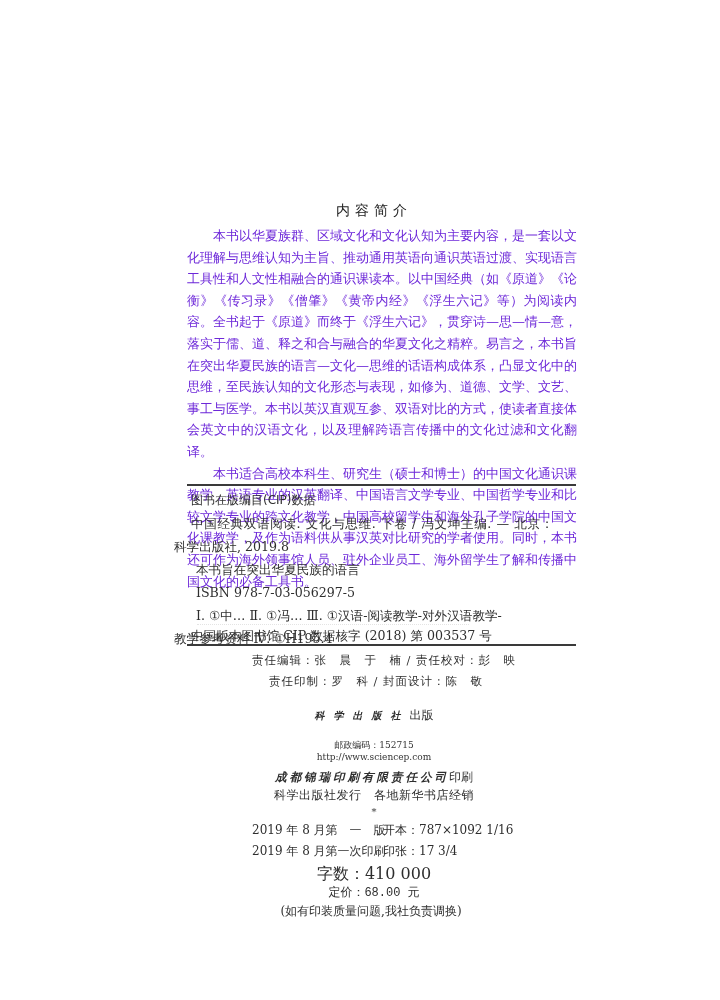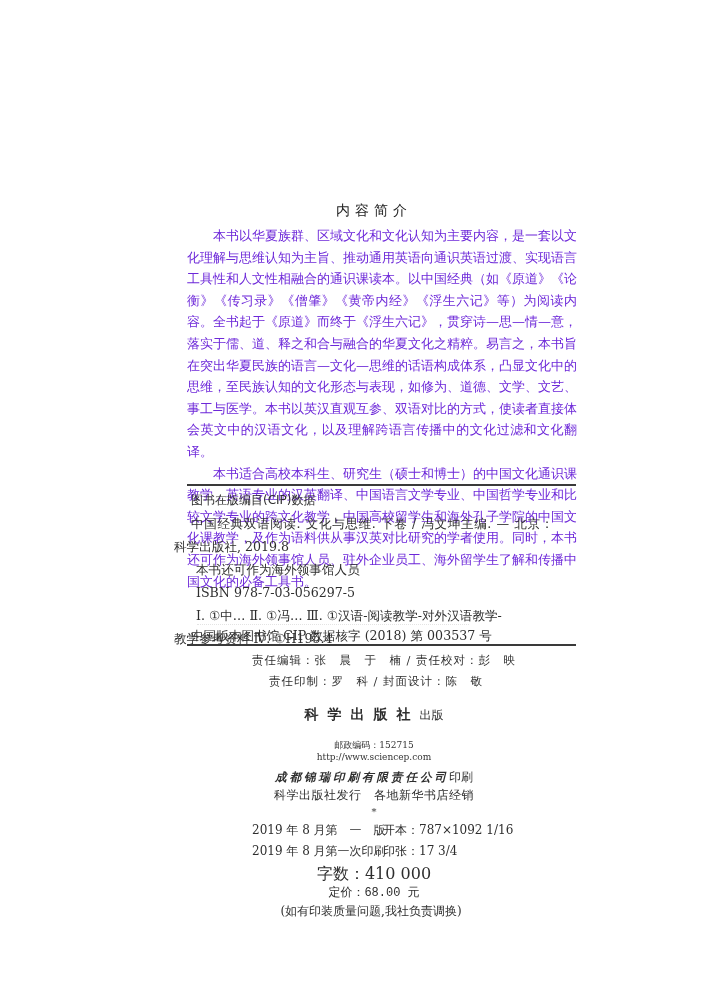--- a/index.html
+++ b/index.html
@@ -12,21 +12,21 @@
   .body-block { position: absolute; left: 173px; width: 390px; top: 201px;
                 font-size: 13px; line-height: 21.6px; text-align: justify; color: #6d28d9; }
   .body-block p { margin: 0; text-indent: 2em; }
   .rule-thick { position: absolute; left: 173px; width: 389px; height: 2px; background: #3a3a3a; }
   .rule-faint { position: absolute; left: 183px; width: 272px; height: 0; border-top: 1px dotted #e4e4e4; }
   .cip { position: absolute; left: 173px; width: 390px; font-size: 12.6px; color: #2e2e2e; }
   .cip .line { position: absolute; white-space: nowrap; }
   .cip .head { font-family: "DejaVu Sans", "Liberation Sans", sans-serif; font-weight: normal; font-size: 12px; }
   .center-line { position: absolute; left: 0; width: 720px; text-align: center; white-space: nowrap; color: #2e2e2e; }
   .credits { font-size: 11.5px; letter-spacing: 1px; padding-left: 10px; }
-  .publisher-logo { font-family: "DejaVu Serif", serif; font-weight: bold; font-size: 14px; letter-spacing: 9px; }
+  .publisher-logo { font-family: "DejaVu Serif", serif; font-weight: bold; font-style: italic; font-size: 10px; letter-spacing: 9px; }
   .small { font-size: 9px; color: #333; }
   .printer-logo { font-weight: bold; font-style: italic; font-size: 11.5px; letter-spacing: 3px; }
   .pub-info { font-size: 12px; }
   .detail { position: absolute; font-size: 12px; white-space: nowrap; color: #2e2e2e; }
   .sans { font-family: Liberation Mono, monospace; }
 </style>
 </head>
 <body>
 
 <div class="page">
@@ -37,21 +37,21 @@
     <p>本书以华夏族群、区域文化和文化认知为主要内容，是一套以文化理解与思维认知为主旨、推动通用英语向通识英语过渡、实现语言工具性和人文性相融合的通识课读本。以中国经典（如《原道》《论衡》《传习录》《僧肇》《黄帝内经》《浮生六记》等）为阅读内容。全书起于《原道》而终于《浮生六记》，贯穿诗—思—情—意，落实于儒、道、释之和合与融合的华夏文化之精粹。易言之，本书旨在突出华夏民族的语言—文化—思维的话语构成体系，凸显文化中的思维，至民族认知的文化形态与表现，如修为、道德、文学、文艺、事工与医学。本书以英汉直观互参、双语对比的方式，使读者直接体会英文中的汉语文化，以及理解跨语言传播中的文化过滤和文化翻译。</p>
     <p>本书适合高校本科生、研究生（硕士和博士）的中国文化通识课教学，英语专业的汉英翻译、中国语言文学专业、中国哲学专业和比较文学专业的跨文化教学，中国高校留学生和海外孔子学院的中国文化课教学，及作为语料供从事汉英对比研究的学者使用。同时，本书还可作为海外领事馆人员、驻外企业员工、海外留学生了解和传播中国文化的必备工具书。</p>
   </div>
 
   <div class="rule-thick" style="top:460px;"></div>
 
   <div class="cip" style="top:462px;">
     <div class="line head" style="top:6px; left:4px;">图书在版编目(CIP)数据</div>
     <div class="line" style="top:30px; left:4px; letter-spacing:0.6px;">中国经典双语阅读. 文化与思维. 下卷 / 冯文坤主编. — 北京：</div>
     <div class="line" style="top:53px; left:-13px;">科学出版社, 2019.8</div>
-    <div class="line" style="top:76px; left:9px;">本书还可作为海外领事馆人员</div>
+    <div class="line" style="top:76px; left:9px;">本书旨在突出华夏民族的语言</div>
     <div class="line" style="top:99px; left:9px;">ISBN 978-7-03-056297-5</div>
     <div class="line" style="top:122px; left:9px;text-align:center;">Ⅰ. ①中…  Ⅱ. ①冯…  Ⅲ. ①汉语-阅读教学-对外汉语教学-</div>
     <div class="line" style="top:145px; left:-13px;">教学参考资料  Ⅳ. ①H195.4</div>
   </div>
 
   <div class="rule-faint" style="top:600px;"></div>
 
   <div class="cip" style="top:600px;">
     <div class="line" style="top:4px; left:4px;">中国版本图书馆 CIP 数据核字 (2018) 第 003537 号</div>
   </div>

